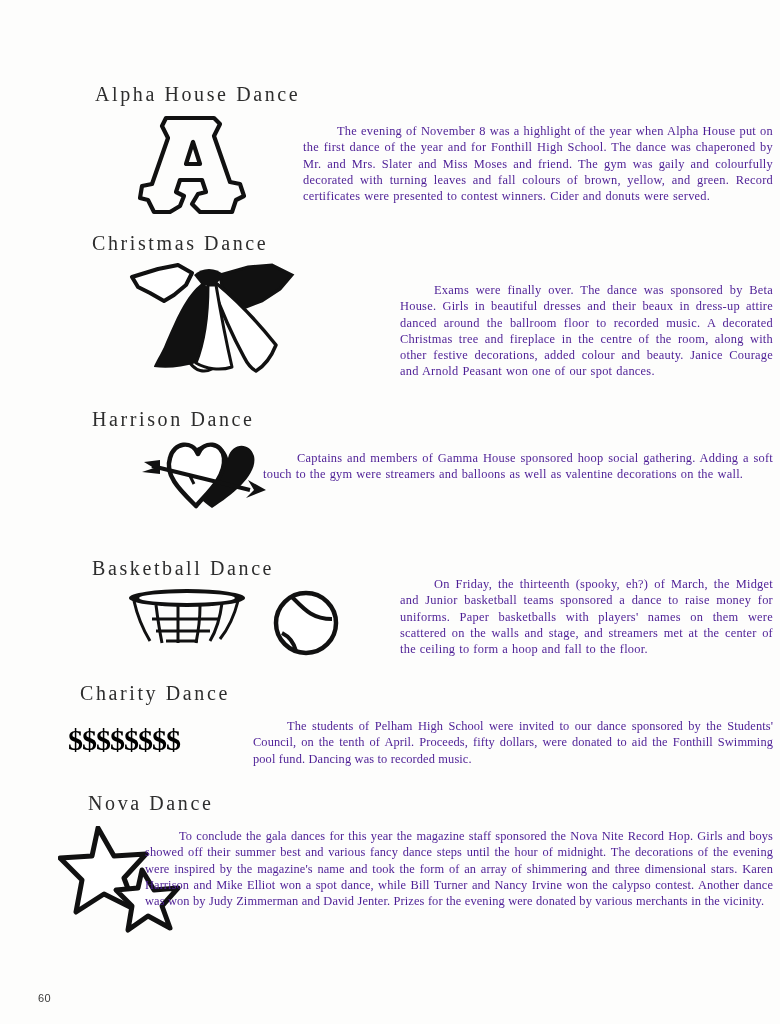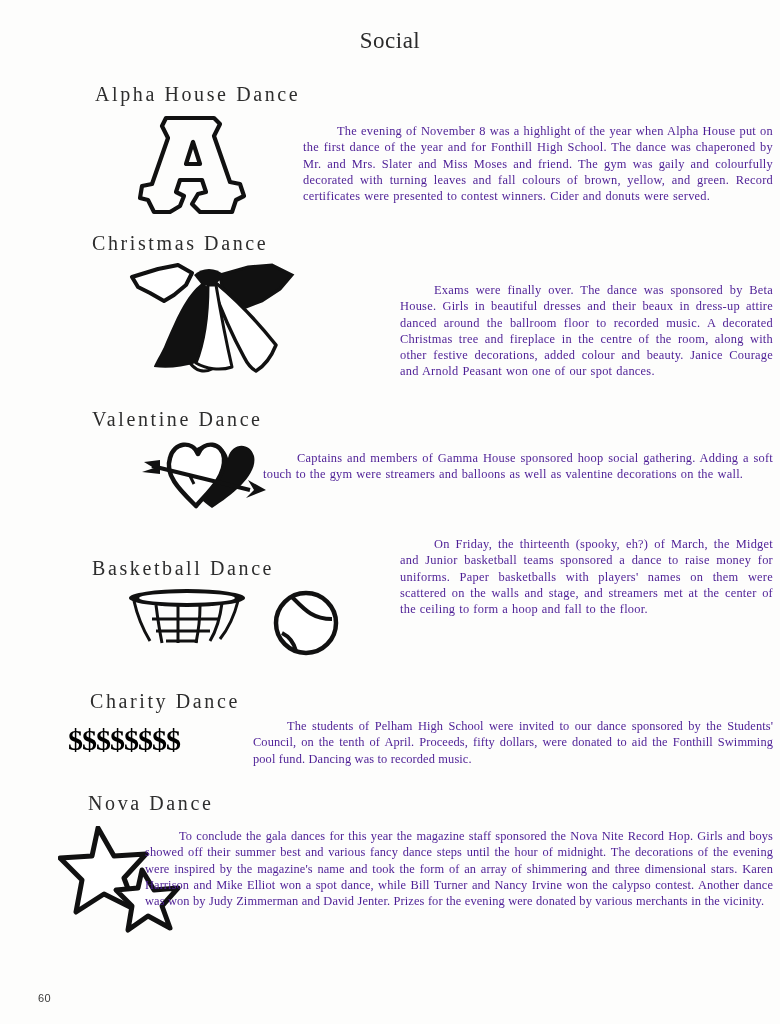--- a/index.html
+++ b/index.html
@@ -88,21 +88,20 @@
     letter-spacing: 0.5px;
   }
 
   svg { display: block; }
 </style>
 </head>
 <body>
 
 <div class="page">
 
-  <div class="page-title">Social</div>
 
   <div class="section">
     <div class="section-heading" style="left:95px; top:83px;">Alpha House Dance</div>
 
     <div class="art" style="left:118px; top:108px; width:140px; height:112px;">
       <svg width="140" height="112" viewBox="0 0 140 112">
         <path d="M36 104 L30 92 L22 90 L24 78 L34 76 L50 30 L44 18 L48 10 L96 10 L102 16 L96 28 L112 74 L122 76 L126 88 L118 92 L114 104 L82 104 L74 96 L80 86 L88 84 L84 72 L62 72 L58 84 L66 88 L62 98 L52 104 Z
                  M68 56 L82 56 L75 34 Z" fill="none" stroke="#111" stroke-width="4.2" stroke-linejoin="round" stroke-linecap="round"></path>
       </svg>
     </div>
@@ -129,21 +128,21 @@
         <path d="M74 12 C82 4 96 4 104 12 C100 20 90 24 82 22 Z" fill="#111"></path>
 
         <path d="M70 100 C76 108 84 110 92 106" fill="none" stroke="#111" stroke-width="3"></path>
       </svg>
     </div>
 
     <div class="body-text" style="left:400px; top:282px; width:373px;">Exams were finally over. The dance was sponsored by Beta House. Girls in beautiful dresses and their beaux in dress-up attire danced around the ballroom floor to recorded music. A decorated Christmas tree and fireplace in the centre of the room, along with other festive decorations, added colour and beauty. Janice Courage and Arnold Peasant won one of our spot dances.</div>
   </div>
 
   <div class="section">
-    <div class="section-heading" style="left:92px; top:408px;">Valentine Dance</div>
+    <div class="section-heading" style="left:92px; top:408px;">Harrison Dance</div>
 
     <div class="art" style="left:130px; top:440px; width:155px; height:80px;">
       <svg width="155" height="80" viewBox="0 0 155 80">
 
         <path d="M62 12 C74 0 94 2 98 18 C102 2 120 2 124 16 C128 34 104 54 82 68 C74 62 64 54 58 44 Z" fill="#111"></path>
 
         <path d="M40 18 C44 2 62 0 68 14 C74 0 92 2 94 18 C96 38 74 56 66 66 C52 52 34 36 40 18 Z" fill="#fff" stroke="#111" stroke-width="4.5" stroke-linejoin="round"></path>
 
         <path d="M22 26 L120 50" fill="none" stroke="#111" stroke-width="4"></path>
 
@@ -177,25 +176,25 @@
         <path d="M32 34 L98 34" fill="none" stroke="#111" stroke-width="3"></path>
         <path d="M36 46 L90 46" fill="none" stroke="#111" stroke-width="3"></path>
         <path d="M46 56 L78 56" fill="none" stroke="#111" stroke-width="3"></path>
 
         <circle cx="186" cy="38" r="30" fill="#fff" stroke="#111" stroke-width="4.5"></circle>
         <path d="M172 12 C184 24 192 34 212 34" fill="none" stroke="#111" stroke-width="4"></path>
         <path d="M162 48 C170 52 174 58 176 66" fill="none" stroke="#111" stroke-width="4"></path>
       </svg>
     </div>
 
-    <div class="body-text" style="left:400px; top:536px; width:373px;">On Friday, the thirteenth (spooky, eh?) of March, the Midget and Junior basketball teams sponsored a dance to raise money for uniforms. Paper basketballs with players' names on them were scattered on the walls and stage, and streamers met at the center of the ceiling to form a hoop and fall to the floor.</div>
-  </div>
-
-  <div class="section">
-    <div class="section-heading" style="left:90px; top:682px;margin-top:8px;">Charity Dance</div>
+    <div class="body-text" style="left:400px; top:576px; width:373px;">On Friday, the thirteenth (spooky, eh?) of March, the Midget and Junior basketball teams sponsored a dance to raise money for uniforms. Paper basketballs with players' names on them were scattered on the walls and stage, and streamers met at the center of the ceiling to form a hoop and fall to the floor.</div>
+  </div>
+
+  <div class="section">
+    <div class="section-heading" style="left:80px; top:682px;">Charity Dance</div>
 
     <div class="dollars" style="left:68px; top:723px;">$$$$$$$$</div>
 
     <div class="body-text tight" style="left:253px; top:718px; width:520px;">The students of Pelham High School were invited to our dance sponsored by the Students' Council, on the tenth of April. Proceeds, fifty dollars, were donated to aid the Fonthill Swimming pool fund. Dancing was to recorded music.</div>
   </div>
 
   <div class="section">
     <div class="section-heading" style="left:88px; top:792px;">Nova Dance</div>
 
     <div class="art" style="left:58px; top:826px; width:130px; height:110px;">

